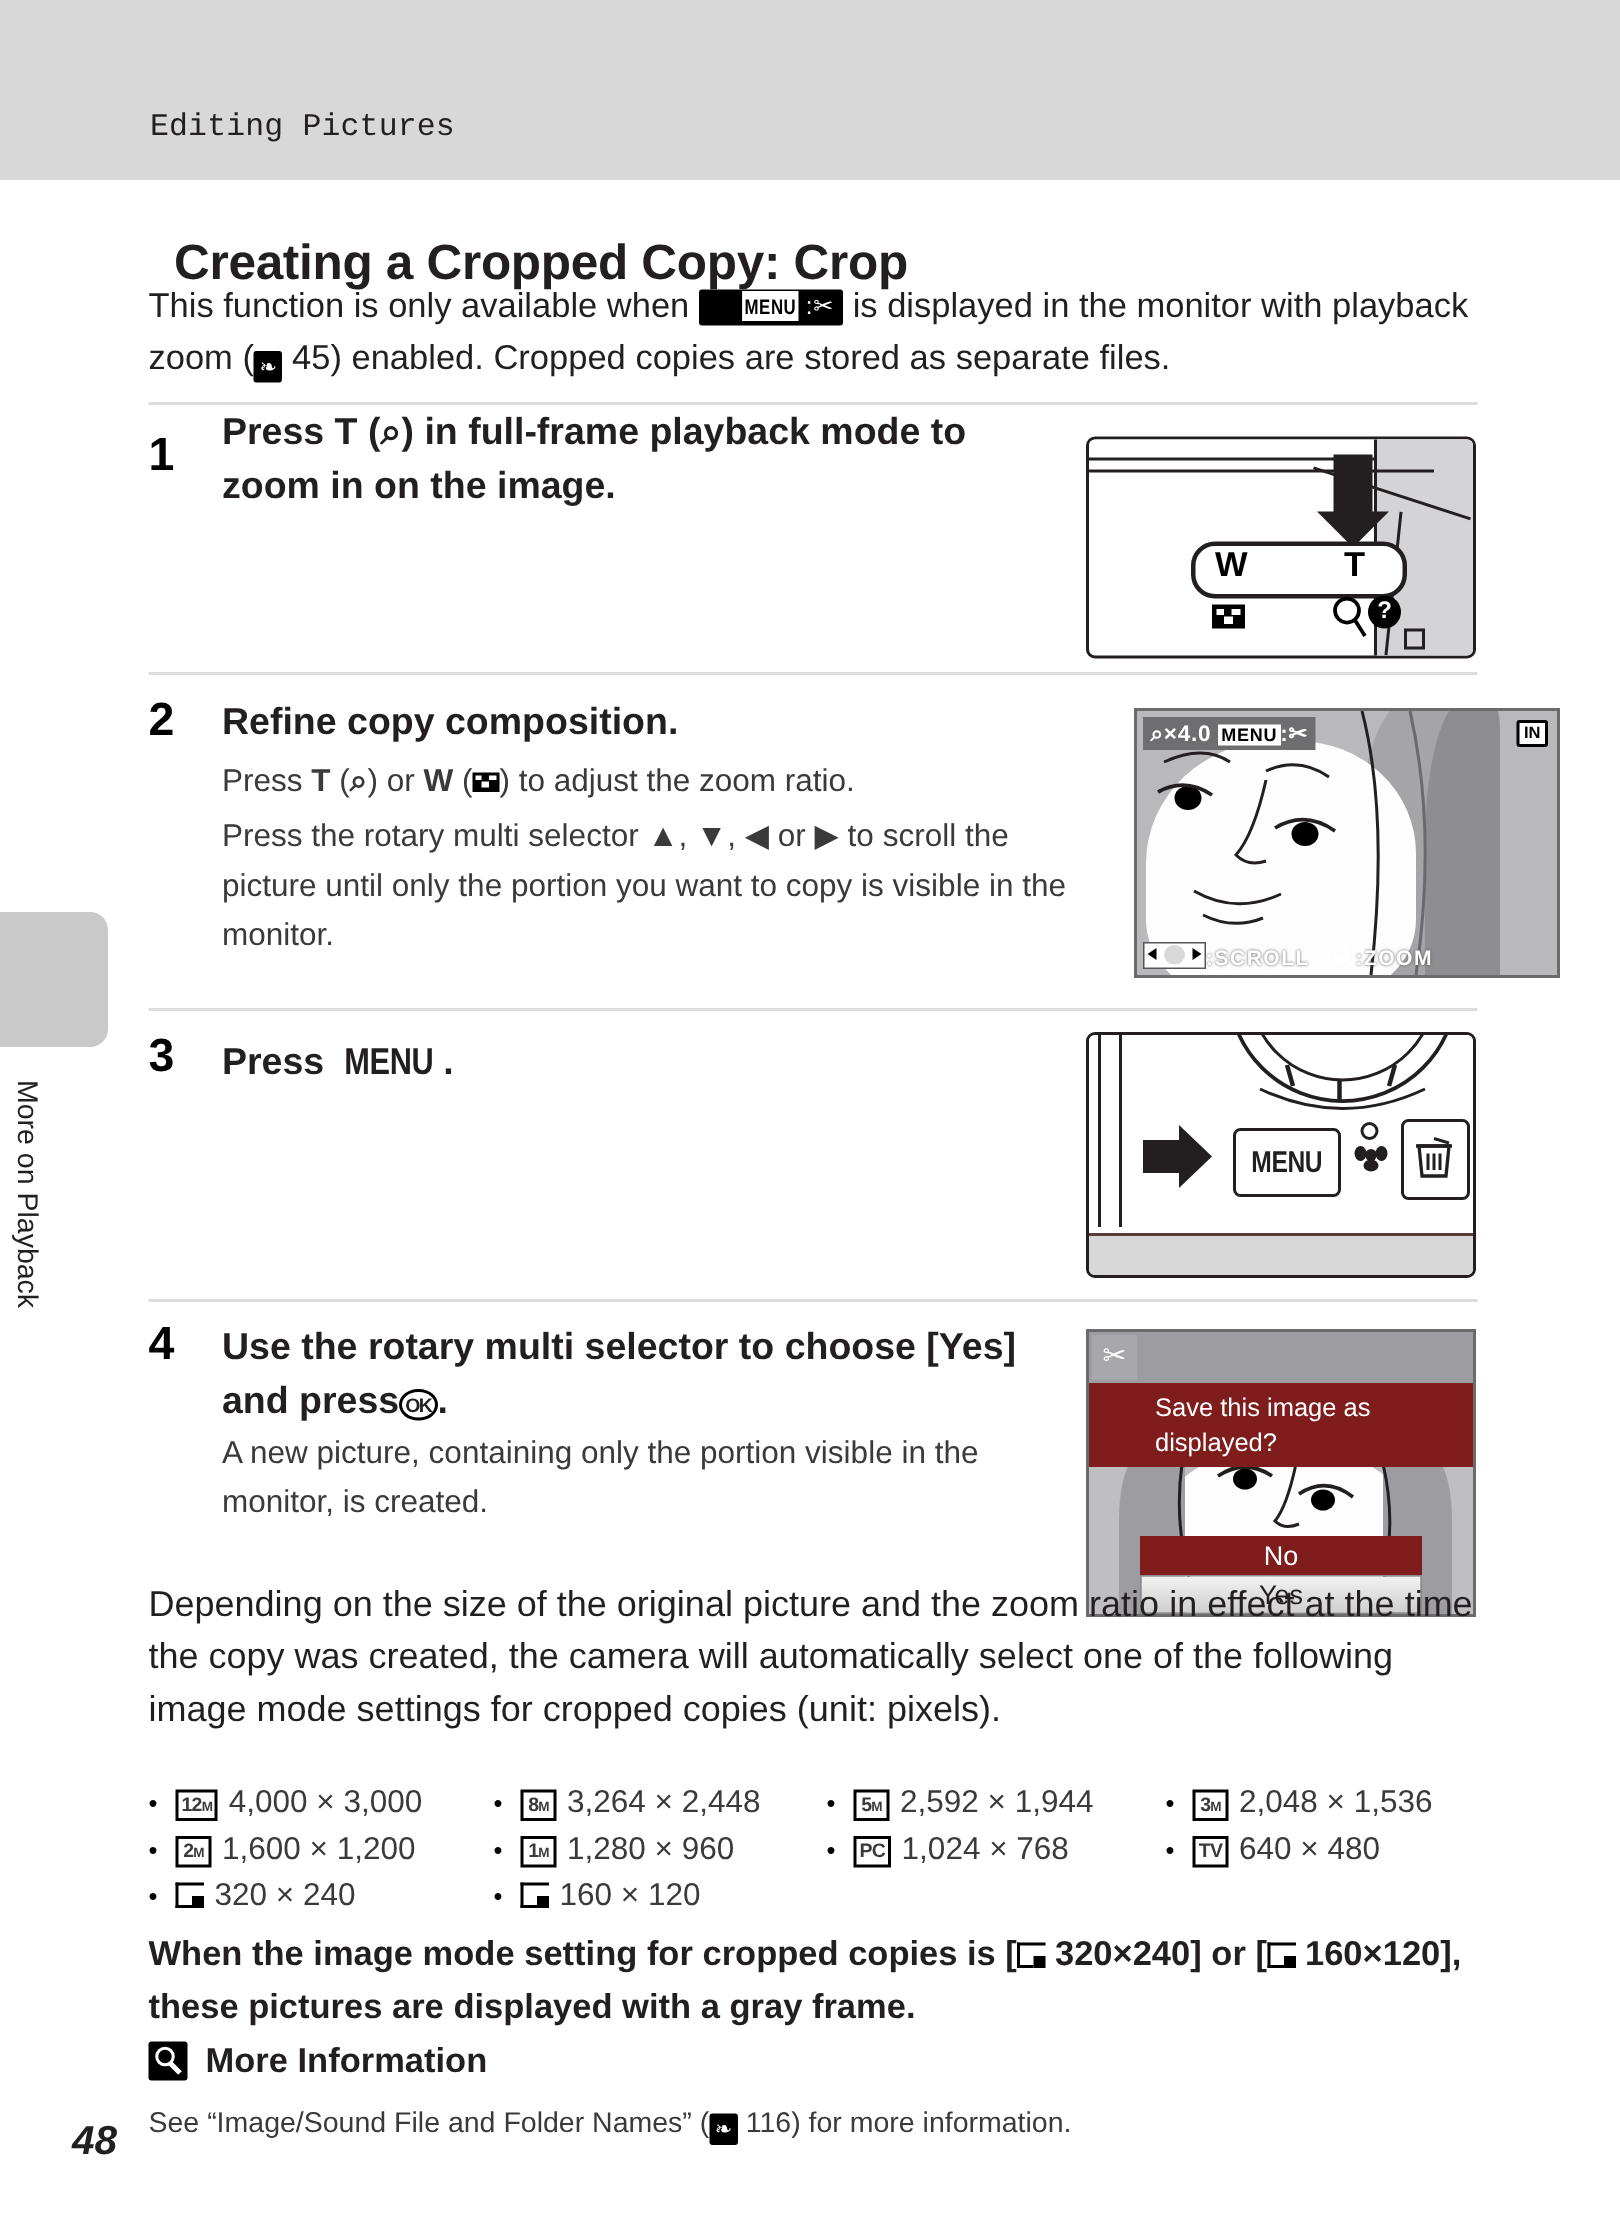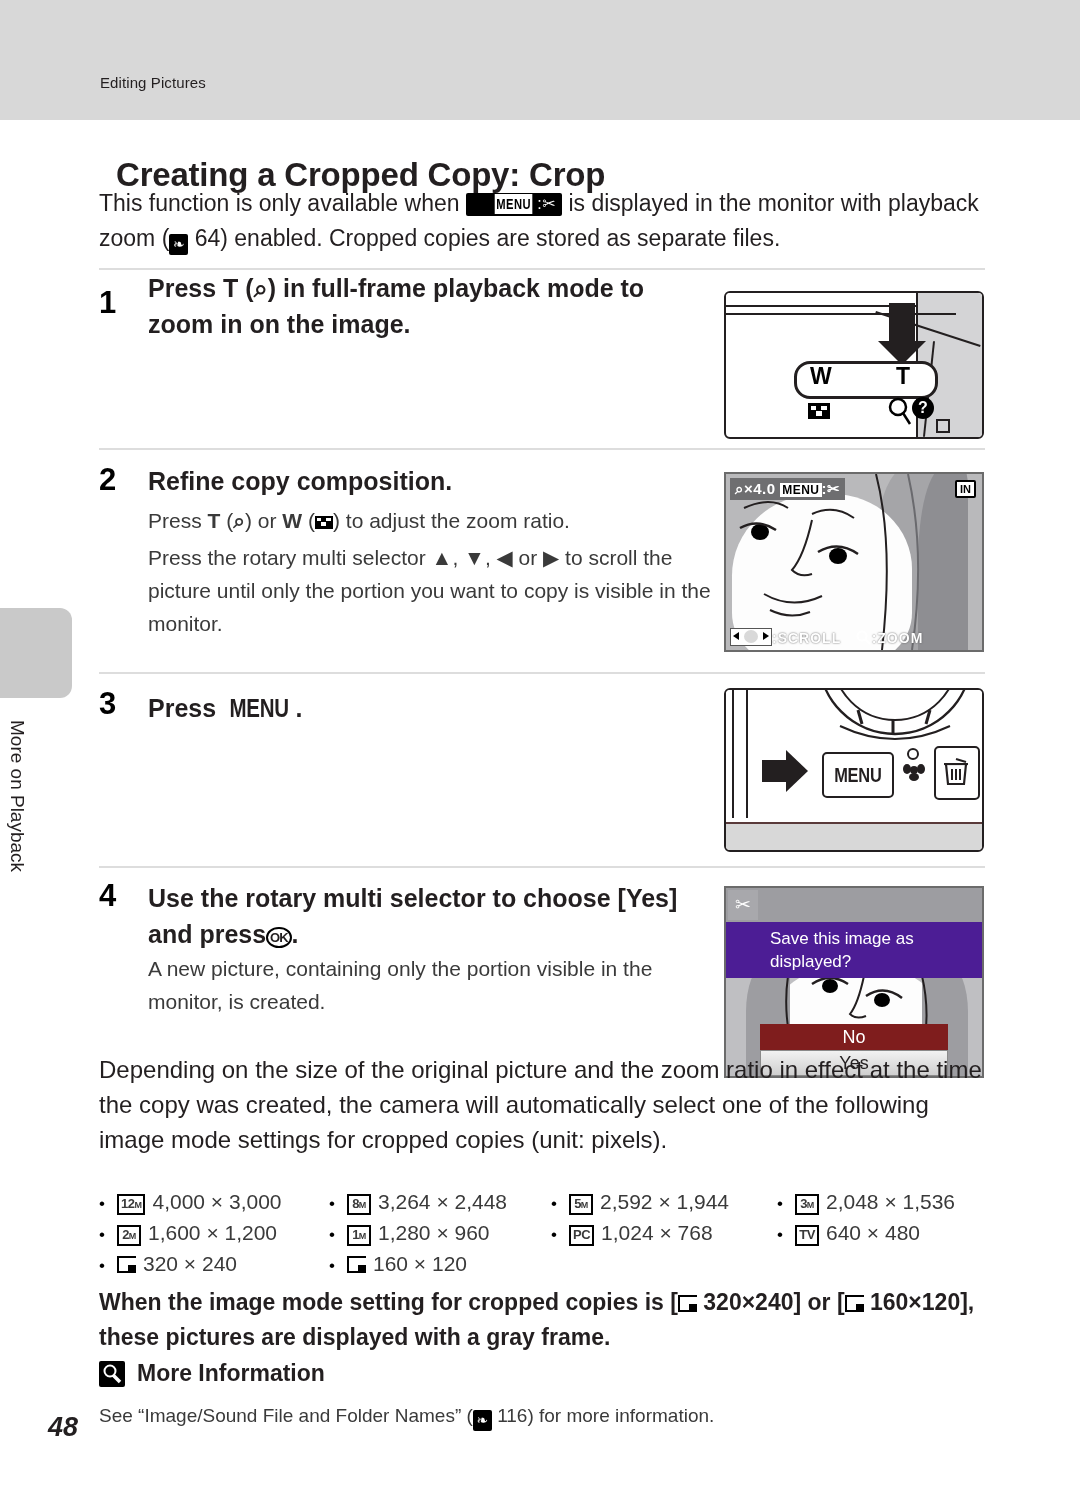--- a/index.html
+++ b/index.html
@@ -19,23 +19,24 @@
   
   .header-band {
     position: absolute;
     left: 0; top: 0;
     width: 1080px; height: 120px;
     background: #d8d8d8;
   }
   .header-title {
     position: absolute;
     left: 100px; top: 74px;
-    font-size: 15px;
+    font-size: 21px;
     letter-spacing: .1px;
     color: #231f20;
+    font-family: Liberation Mono, monospace;
   }
 
   
   .side-tab-block {
     position: absolute;
     left: 0; top: 608px;
     width: 72px; height: 90px;
     background: #c9c9c9;
     border-top-right-radius: 12px;
     border-bottom-right-radius: 12px;
@@ -237,21 +238,21 @@
     font-size: 11px;
     font-weight: bold;
     padding: 1px 3px;
     border-radius: 2px;
   }
 
   
   .dlg-band {
     position: absolute;
     left: 0;
-    background: #4c1d95;
+    background: #7f1d1d;
     color: #fff;
   }
   .dlg-msg {
     font-size: 17px;
     line-height: 23px;
     padding: 5px 0 5px 44px;
   }
   .dlg-opt {
     position: absolute;
     text-align: center;
@@ -348,21 +349,21 @@
 
 <div class="side-tab-block"></div>
 <div class="side-tab-label">More on Playback</div>
 
 <h1 class="page-heading">Creating a Cropped Copy: Crop</h1>
 
 <div class="intro">
   <span>This function is only available when</span>
   <span class="badge-menu-scissors"><span class="mbox">MENU</span><span>:</span><span>✂</span></span>
   <span>is displayed in the monitor with playback zoom (</span><span class="badge-book">❧</span>
-  <span>64</span><span>) enabled. Cropped copies are stored as separate files.</span>
+  <span>45</span><span>) enabled. Cropped copies are stored as separate files.</span>
 </div>
 
 <div class="rule" style="top:268px"></div>
 
 <div class="step-num" style="left:99px; top:285px">1</div>
 <div class="step-title" style="left:148px; top:270px; width:560px">
   <span>Press</span>
   <span class="glyph-bold">T</span>
   <span>(</span><span class="glyph-bold">⌕</span><span>)</span>
   <span>in full-frame playback mode to zoom in on the image.</span>
@@ -415,21 +416,21 @@
 <div class="step-body" style="left:148px; top:541px; width:565px">
   <span>Press the rotary multi selector</span>
   <span>▲</span>,
   <span>▼</span>,
   <span>◀</span>
   <span>or</span>
   <span>▶</span>
   <span>to scroll the picture until only the portion you want to copy is visible in the monitor.</span>
 </div>
 
-<div class="monitor" style="left:724px; top:472px; width:256px; height:176px;">
+<div class="monitor" style="left:756px; top:472px; width:256px; height:176px;padding-left:24px;">
 
   <div style="position:absolute; left:0; top:0; width:256px; height:176px; background:#b9b9bb;"></div>
   <div style="position:absolute; left:150px; top:-10px; width:90px; height:200px; background:#a5a5a8; border-radius:40% 20% 0 0;"></div>
   <div style="position:absolute; left:192px; top:-6px; width:50px; height:190px; background:#8e8e92; border-radius:50% 10% 0 0;"></div>
   <div style="position:absolute; left:6px; top:20px; width:180px; height:170px; background:#fdfdfd; border-radius:48% 44% 30% 30%;"></div>
 
   <svg style="position:absolute; left:0; top:0;" width="256" height="176" viewBox="0 0 256 176">
     <path d="M18 34 Q44 22 62 34" fill="none" stroke="#231f20" stroke-width="2"></path>
     <path d="M86 40 Q108 30 128 44" fill="none" stroke="#231f20" stroke-width="2"></path>
     <ellipse cx="34" cy="58" rx="9" ry="8" fill="#000"></ellipse>

